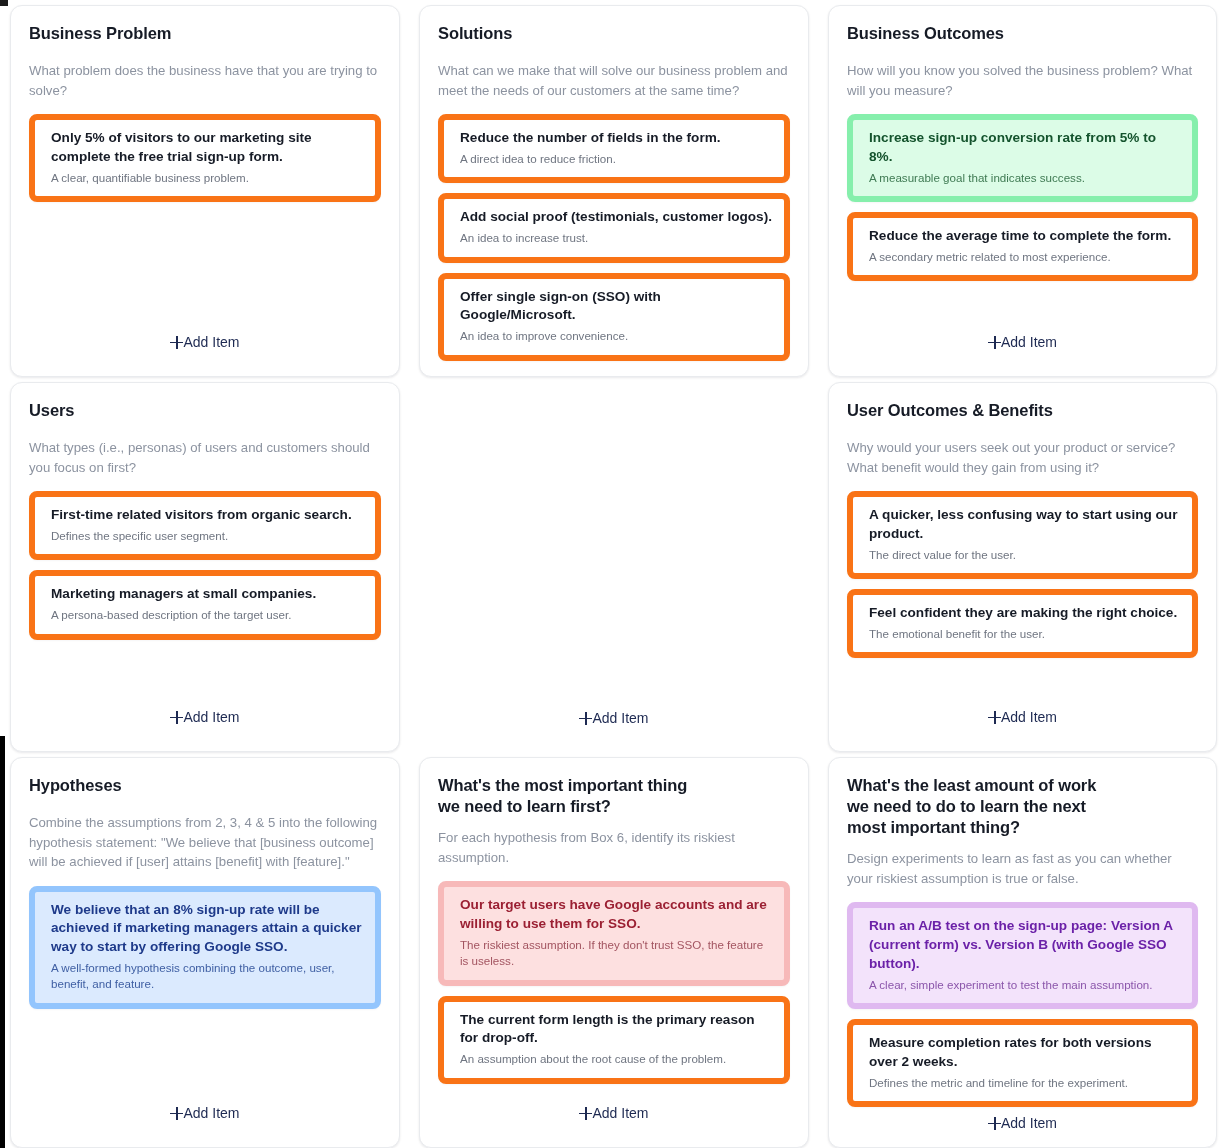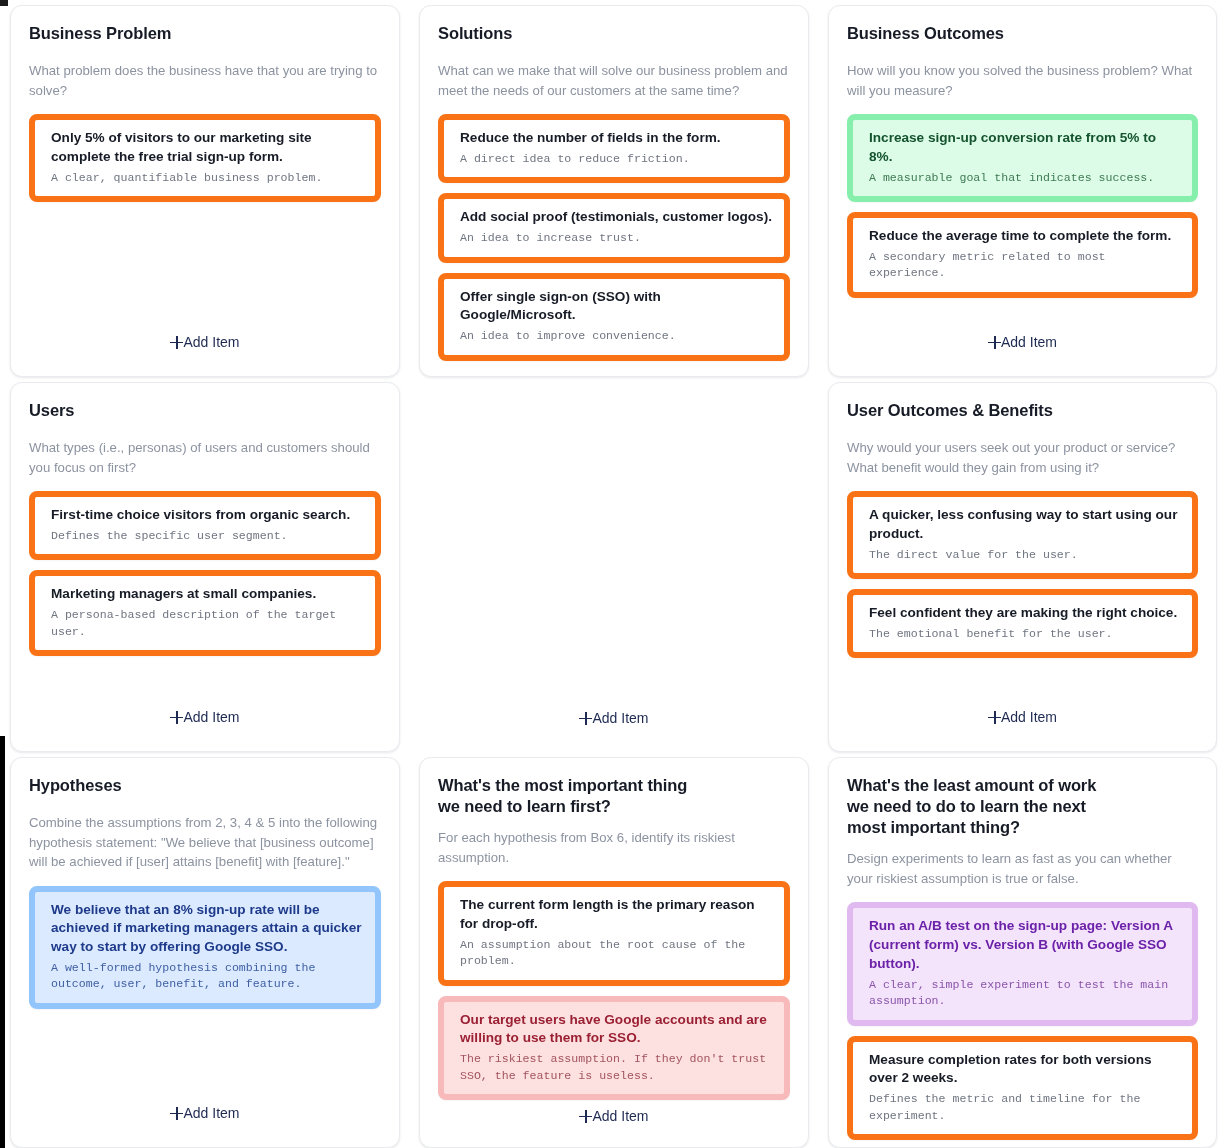--- a/index.html
+++ b/index.html
@@ -85,21 +85,20 @@
     font-size: 13.6px;
     font-weight: bold;
     color: #161b26;
     line-height: 1.38;
   }
   .item-note {
     margin-top: 3px;
     font-size: 11.6px;
     line-height: 1.42;
     color: #6f7581;
-    font-family: Liberation Mono, monospace;
   }
 
   .item.green  { background: #dcfce7; border-color: #86efac; }
   .item.green  .item-title { color: #14532d; }
   .item.green  .item-note  { color: #3f7a53; }
 
   .item.blue   { background: #dbeafe; border-color: #93c5fd; }
   .item.blue   .item-title { color: #1e3a8a; }
   .item.blue   .item-note  { color: #3f5fa3; }
 
@@ -206,21 +205,21 @@
             <span>Add Item</span>
           </button>
         </div>
       </div>
       <div class="cell">
         <div class="card">
           <div class="card-title">Users</div>
           <div class="card-prompt">What types (i.e., personas) of users and customers should you focus on first?</div>
           <div class="items">
             <div class="item">
-              <div class="item-title">First-time choice visitors from organic search.</div>
+              <div class="item-title">First-time related visitors from organic search.</div>
               <div class="item-note">Defines the specific user segment.</div>
             </div>
             <div class="item">
               <div class="item-title">Marketing managers at small companies.</div>
               <div class="item-note">A persona-based description of the target user.</div>
             </div>
           </div>
           <div class="spacer"></div>
           <button class="add-item">
             <span class="plus-icon"></span>
@@ -274,27 +273,27 @@
             <span>Add Item</span>
           </button>
         </div>
       </div>
       <div class="cell">
         <div class="card">
           <div class="card-title">What's the most important thing
 we need to learn first?</div>
           <div class="card-prompt tight">For each hypothesis from Box 6, identify its riskiest assumption.</div>
           <div class="items">
-            <div class="item">
-              <div class="item-title">The current form length is the primary reason for drop-off.</div>
-              <div class="item-note">An assumption about the root cause of the problem.</div>
-            </div>
             <div class="item red">
               <div class="item-title">Our target users have Google accounts and are willing to use them for SSO.</div>
               <div class="item-note">The riskiest assumption. If they don't trust SSO, the feature is useless.</div>
+            </div>
+            <div class="item">
+              <div class="item-title">The current form length is the primary reason for drop-off.</div>
+              <div class="item-note">An assumption about the root cause of the problem.</div>
             </div>
           </div>
           <div class="spacer"></div>
           <button class="add-item">
             <span class="plus-icon"></span>
             <span>Add Item</span>
           </button>
         </div>
       </div>
       <div class="cell">

